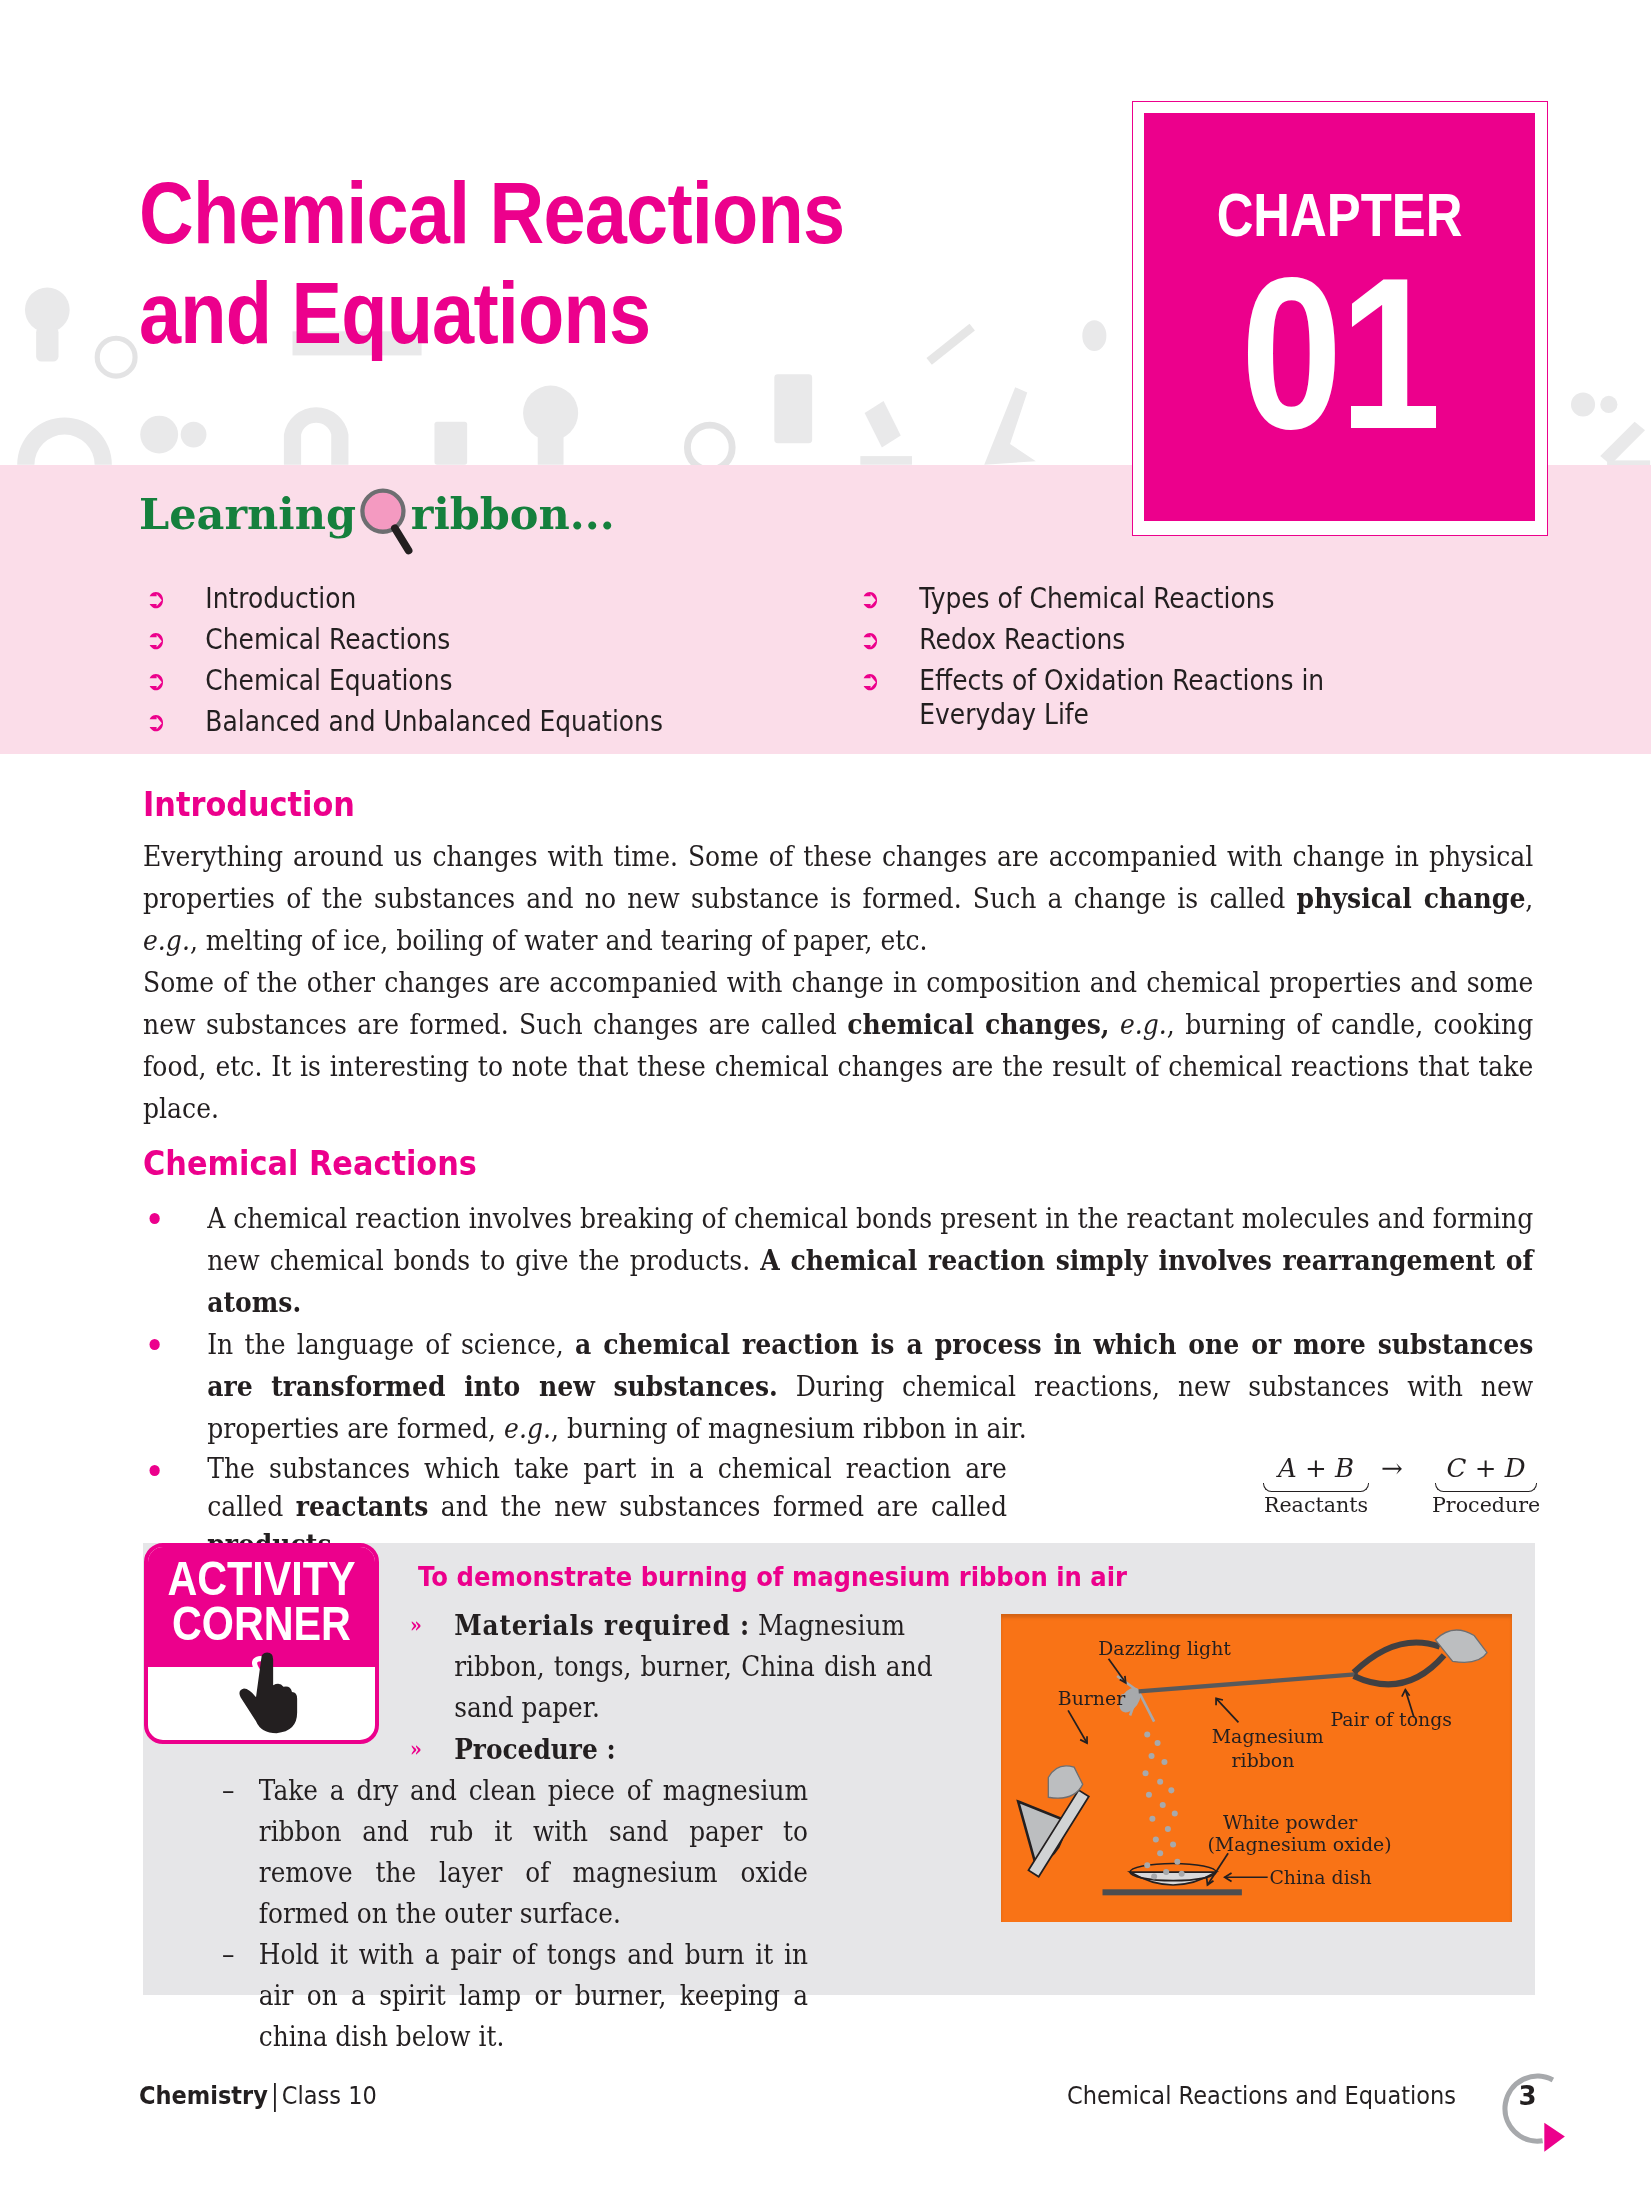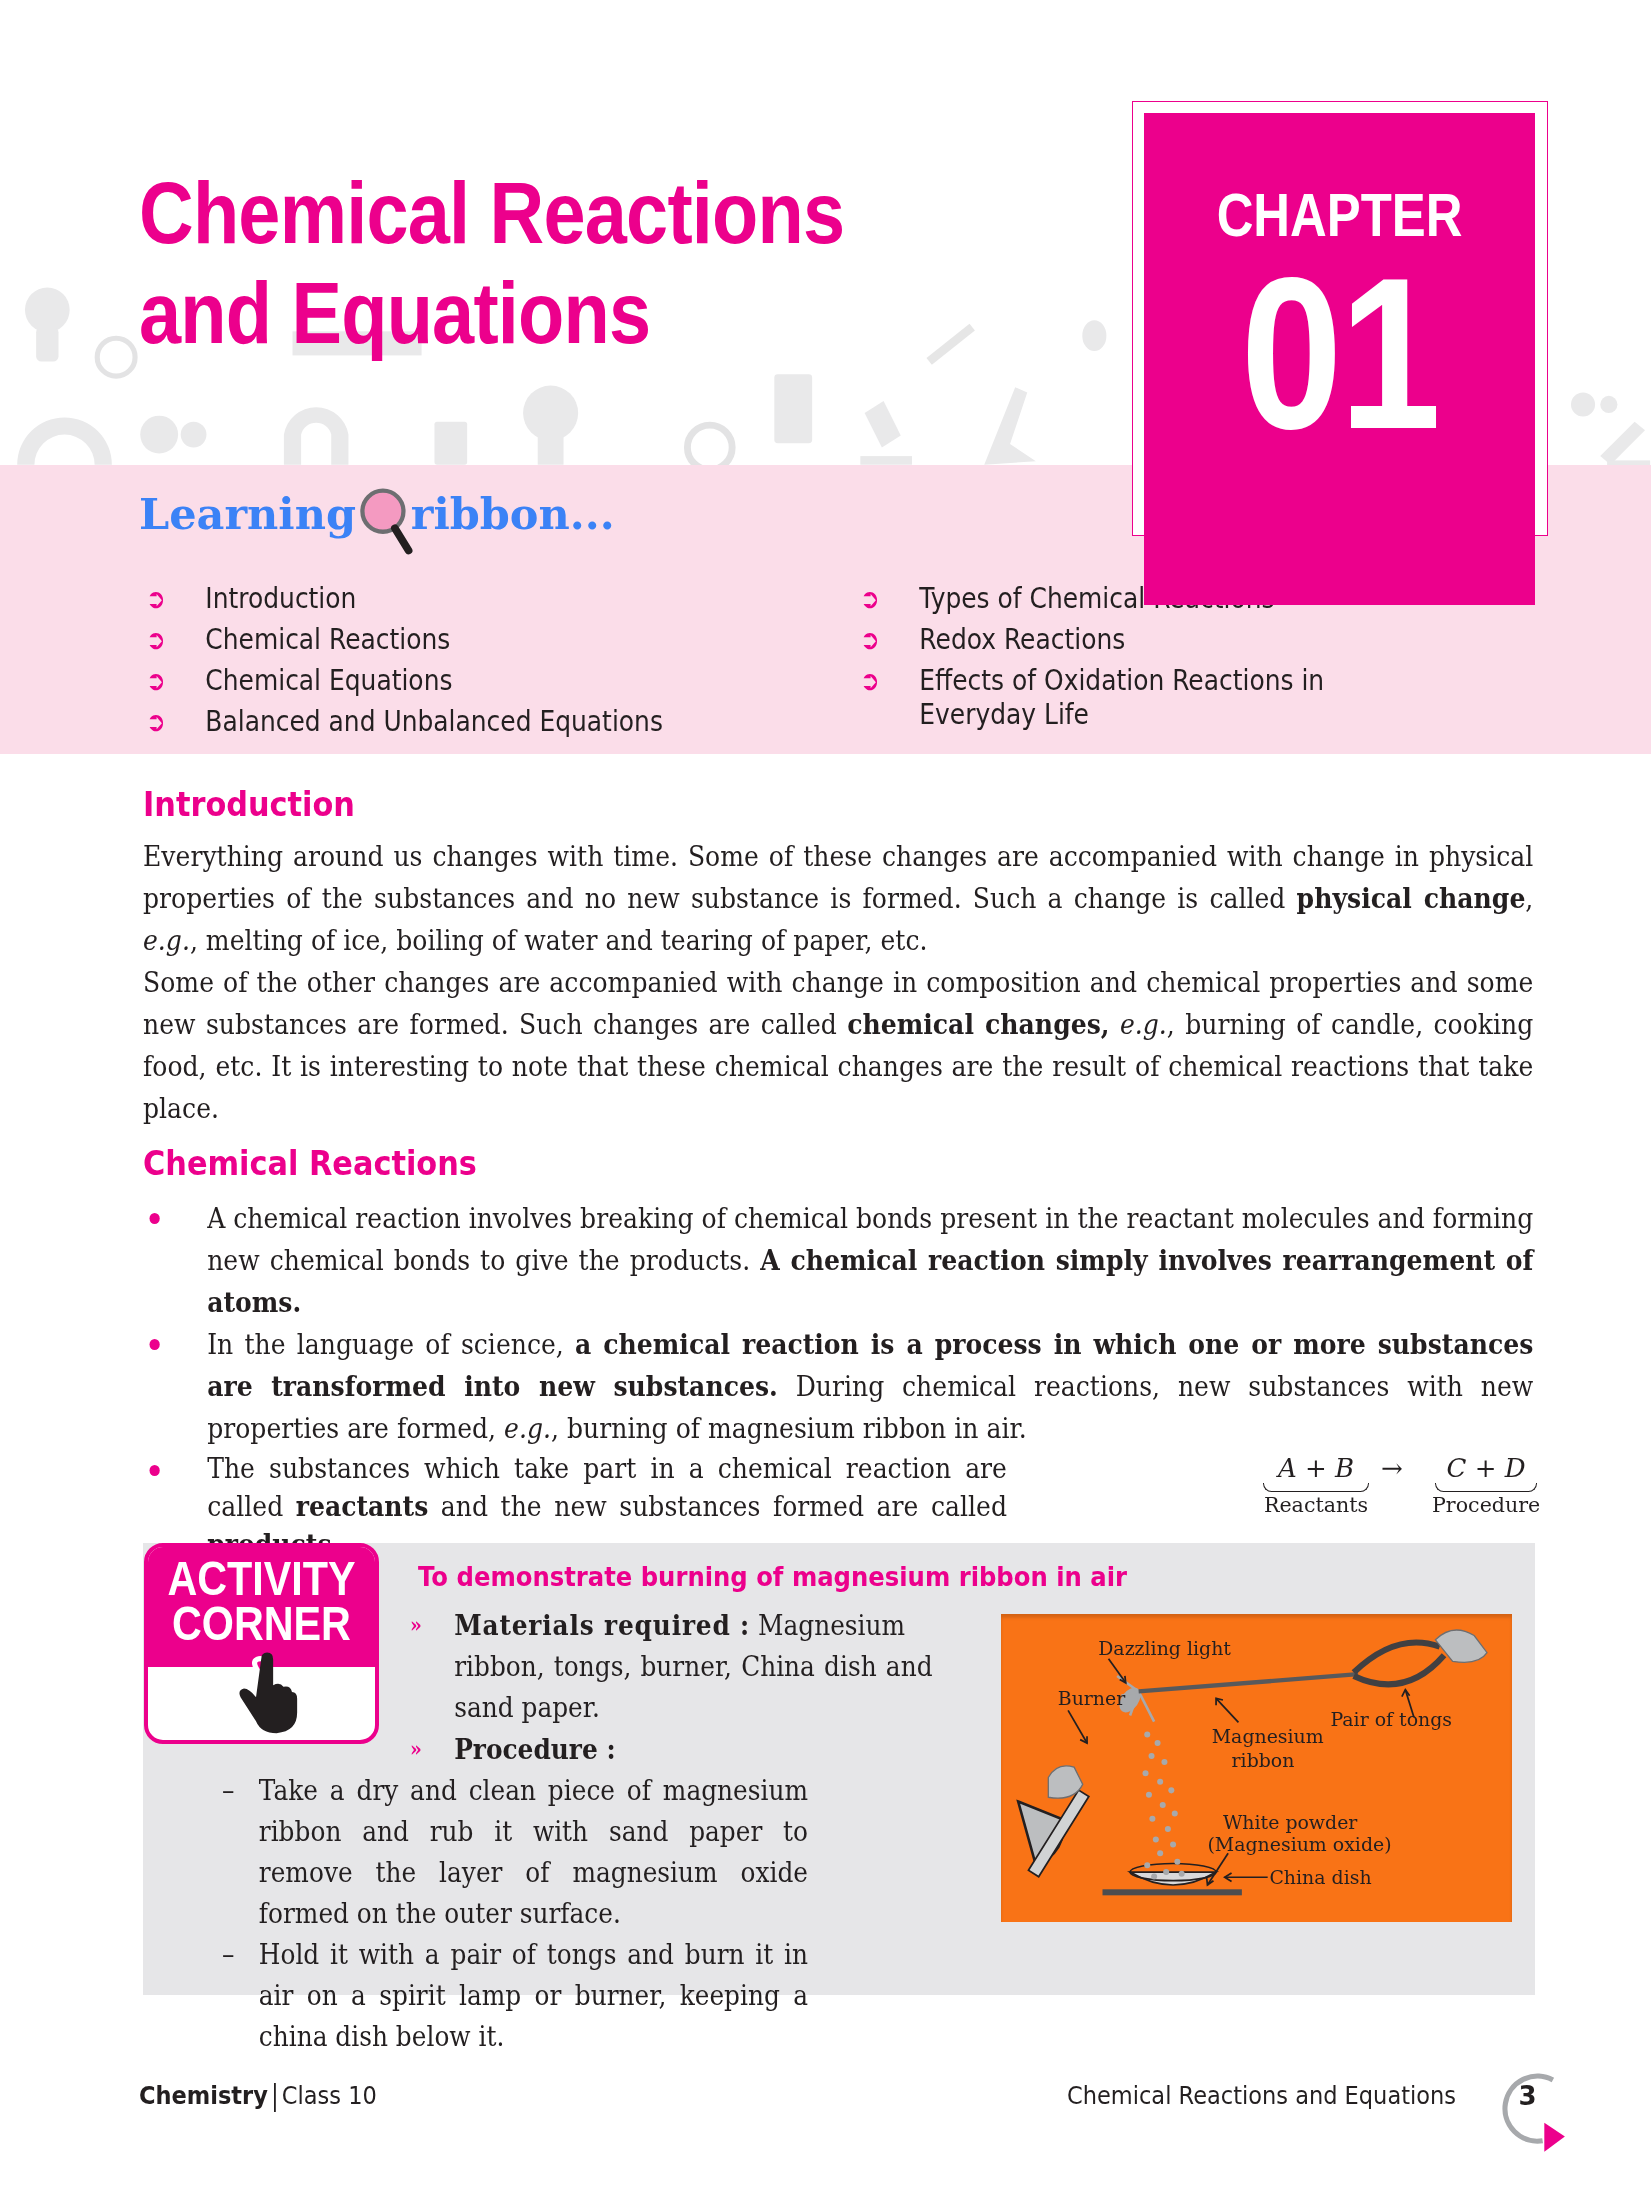--- a/index.html
+++ b/index.html
@@ -13,32 +13,32 @@
   .bg-icons svg { width: 100%; height: 100%; }
 
   
   .title { left: 139px; top: 163px; width: 946px;
     font-family: "Liberation Sans", sans-serif; font-weight: bold;
     font-size: 88px; line-height: 100px; color: #ec008c;
     transform: scaleX(0.86); transform-origin: left top; letter-spacing: -0.9px; }
 
   
   .chapter-outer { left: 1132px; top: 101px; width: 416px; height: 435px; background: #ffffff; border: 1.7px solid #ec008c; z-index: 3; }
-  .chapter-inner { left: 11.2px; top: 11.2px; width: 391px; height: 492px; background: #ec008c; }
+  .chapter-inner { left: 11.2px; top: 11.2px; width: 391px; height: 408px; background: #ec008c; }
   .chapter-label { position: absolute; left: 0; right: 0; top: 71px; text-align: center; color: #ffffff;
     font-family: "Liberation Sans", sans-serif; font-weight: bold; font-size: 62px; line-height: 62px;
     transform: scaleX(0.82); }
   .chapter-num { position: absolute; left: 0; right: 0; top: 142px; text-align: center; color: #ffffff;
     font-family: "Liberation Sans", sans-serif; font-weight: bold; font-size: 215px; line-height: 198px;
     transform: scaleX(0.85); letter-spacing: -3.4px; }
 
   
   .lo-band { left: 0; top: 465px; width: 1651px; height: 289px; background: #fbdde9; z-index: 1; }
   .lo-title { left: 139px; top: 487px; z-index: 2; font-family: "DejaVu Serif", serif; font-weight: bold;
-    font-size: 43px; line-height: 52px; color: #3b82f6; white-space: nowrap; display: flex; align-items: center; }
+    font-size: 43px; line-height: 52px; color: #15803d; white-space: nowrap; display: flex; align-items: center; }
   .lo-title .mag { display: inline-block; width: 53px; height: 53px; position: relative; margin: 0 -1.7px 0 3.4px; }
   .lo-list { z-index: 2; font-family: "DejaVu Sans", sans-serif; font-size: 29px; line-height: 41px; color: #231f20;
     transform: scaleX(0.86); transform-origin: left top; }
   .lo-list li { list-style: none; display: flex; align-items: flex-start; }
   .lo-list .arrow { width: 69px; flex: 0 0 69px; color: #ec008c; font-size: 27.5px; line-height: 41px; }
   .lo-left { left: 146px; top: 578px; width: 688px; }
   .lo-right { left: 860px; top: 578px; width: 602px; }
   .lo-right .txt { display: block; }
 
   

